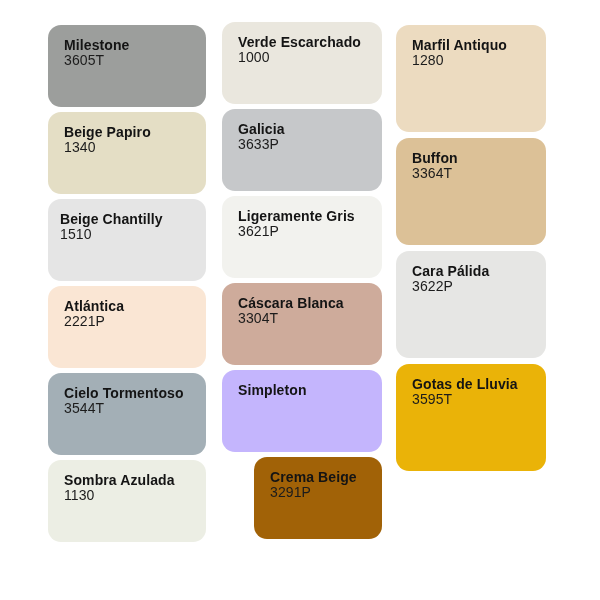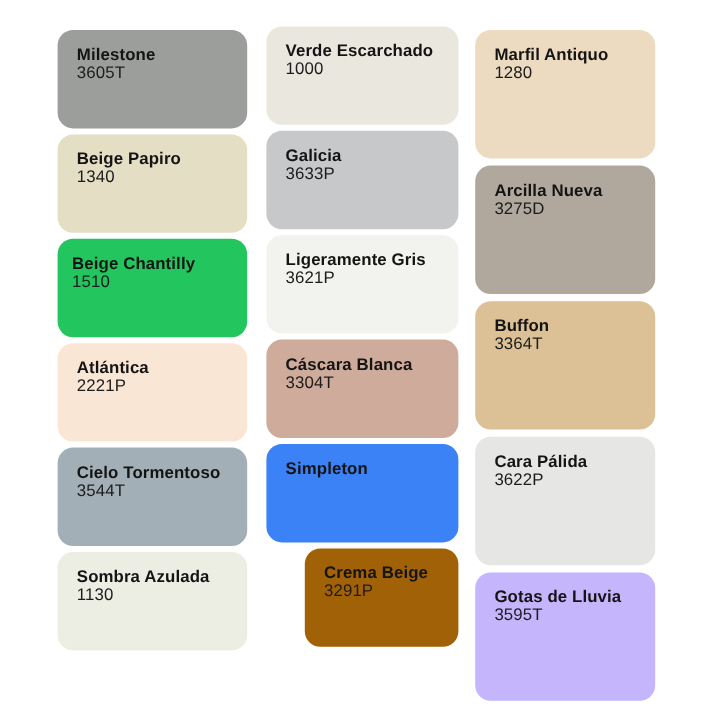--- a/index.html
+++ b/index.html
@@ -65,21 +65,21 @@
 
   <div class="swatch-column" id="column-1">
       <div class="swatch" style="background-color: rgb(156, 158, 156);">
         <div class="swatch-name">Milestone</div>
         <div class="swatch-code">3605T</div>
       </div>
       <div class="swatch" style="background-color: rgb(228, 222, 197);">
         <div class="swatch-name">Beige Papiro</div>
         <div class="swatch-code">1340</div>
       </div>
-      <div class="swatch" style="background-color: #22c55e; padding-left: 12px;">
+      <div class="swatch" style="background-color: #e5e5e5; padding-left: 12px;">
         <div class="swatch-name">Beige Chantilly</div>
         <div class="swatch-code">1510</div>
       </div>
       <div class="swatch" style="background-color: rgb(250, 230, 212);">
         <div class="swatch-name">Atlántica</div>
         <div class="swatch-code">2221P</div>
       </div>
       <div class="swatch" style="background-color: rgb(163, 175, 182);">
         <div class="swatch-name">Cielo Tormentoso</div>
         <div class="swatch-code">3544T</div>
@@ -99,44 +99,40 @@
         <div class="swatch-code">3633P</div>
       </div>
       <div class="swatch" style="background-color: rgb(242, 242, 238);">
         <div class="swatch-name">Ligeramente Gris</div>
         <div class="swatch-code">3621P</div>
       </div>
       <div class="swatch" style="background-color: rgb(206, 171, 155);">
         <div class="swatch-name">Cáscara Blanca</div>
         <div class="swatch-code">3304T</div>
       </div>
-      <div class="swatch" style="background-color: #3b82f6;">
+      <div class="swatch" style="background-color: #c4b5fd;">
         <div class="swatch-name">Simpleton</div>
       </div>
       <div class="swatch" style="background-color: #a16207; margin-left: 32px;">
         <div class="swatch-name">Crema Beige</div>
         <div class="swatch-code">3291P</div>
       </div>
     </div>
   <div class="swatch-column" id="column-3">
       <div class="swatch" style="background-color: rgb(236, 219, 192);">
         <div class="swatch-name">Marfil Antiquo</div>
         <div class="swatch-code">1280</div>
       </div>
-      <div class="swatch" style="background-color: rgb(176, 167, 157);">
-        <div class="swatch-name">Arcilla Nueva</div>
-        <div class="swatch-code">3275D</div>
-      </div>
       <div class="swatch" style="background-color: rgb(220, 193, 151);">
         <div class="swatch-name">Buffon</div>
         <div class="swatch-code">3364T</div>
       </div>
       <div class="swatch" style="background-color: rgb(230, 230, 228);">
         <div class="swatch-name">Cara Pálida</div>
         <div class="swatch-code">3622P</div>
       </div>
-      <div class="swatch" style="background-color: #c4b5fd;">
+      <div class="swatch" style="background-color: #eab308;">
         <div class="swatch-name">Gotas de Lluvia</div>
         <div class="swatch-code">3595T</div>
       </div>
     </div>
 
 </div>
 
 </body></html>

